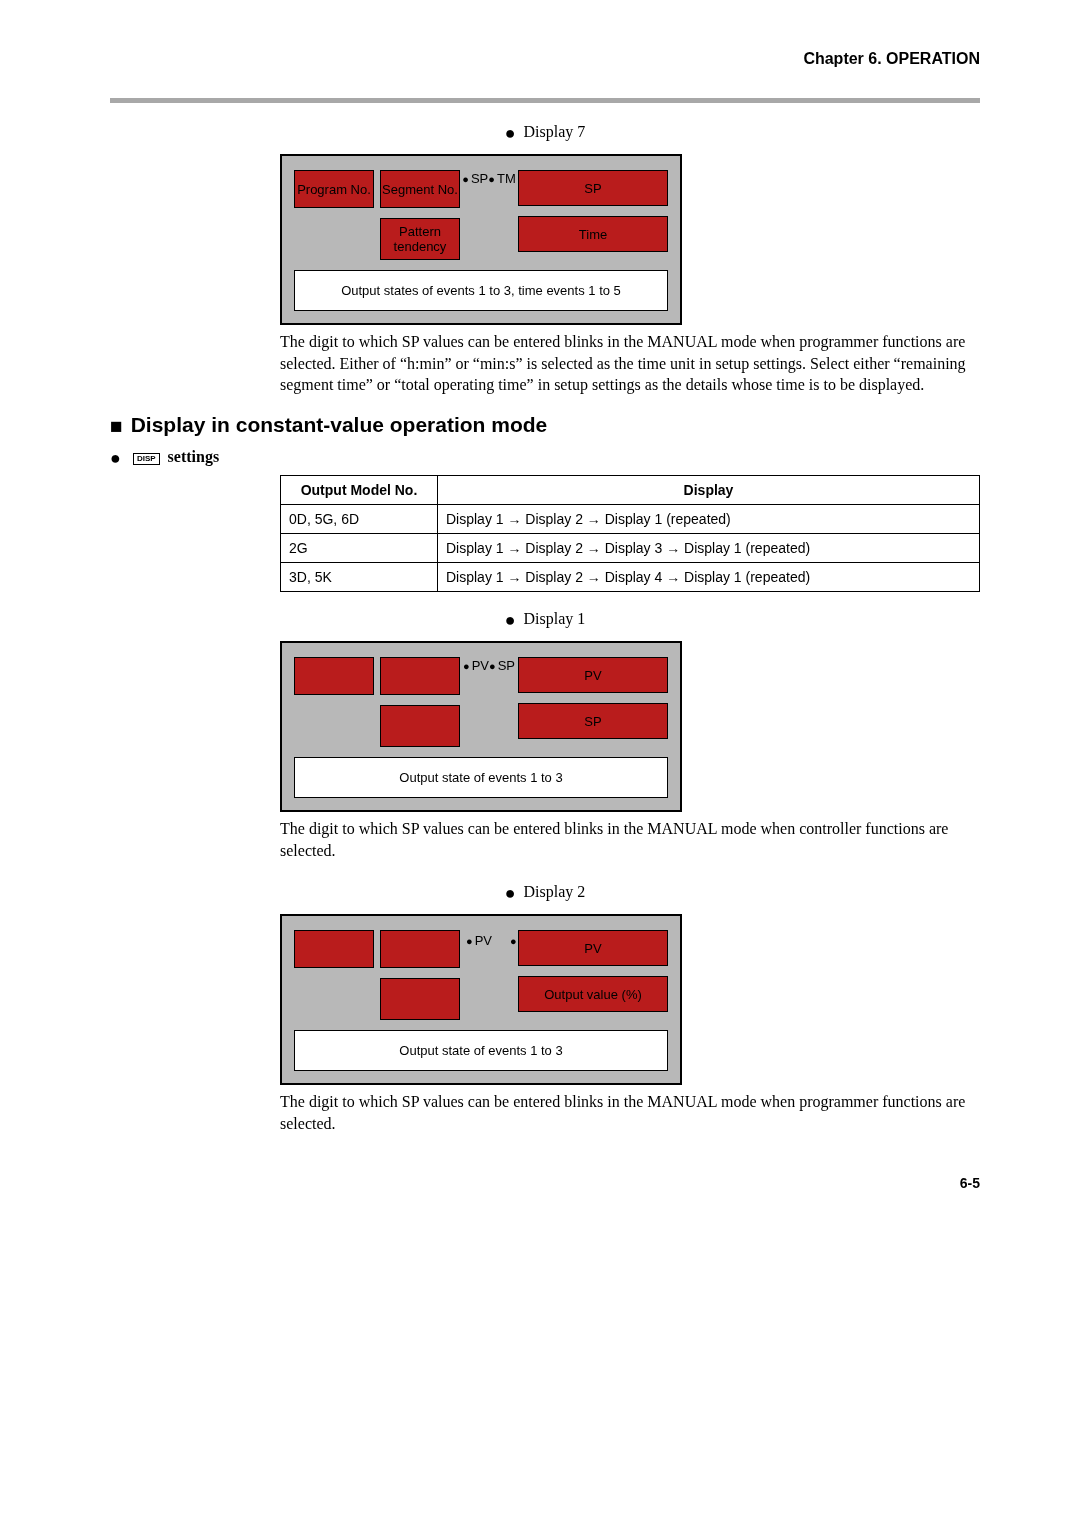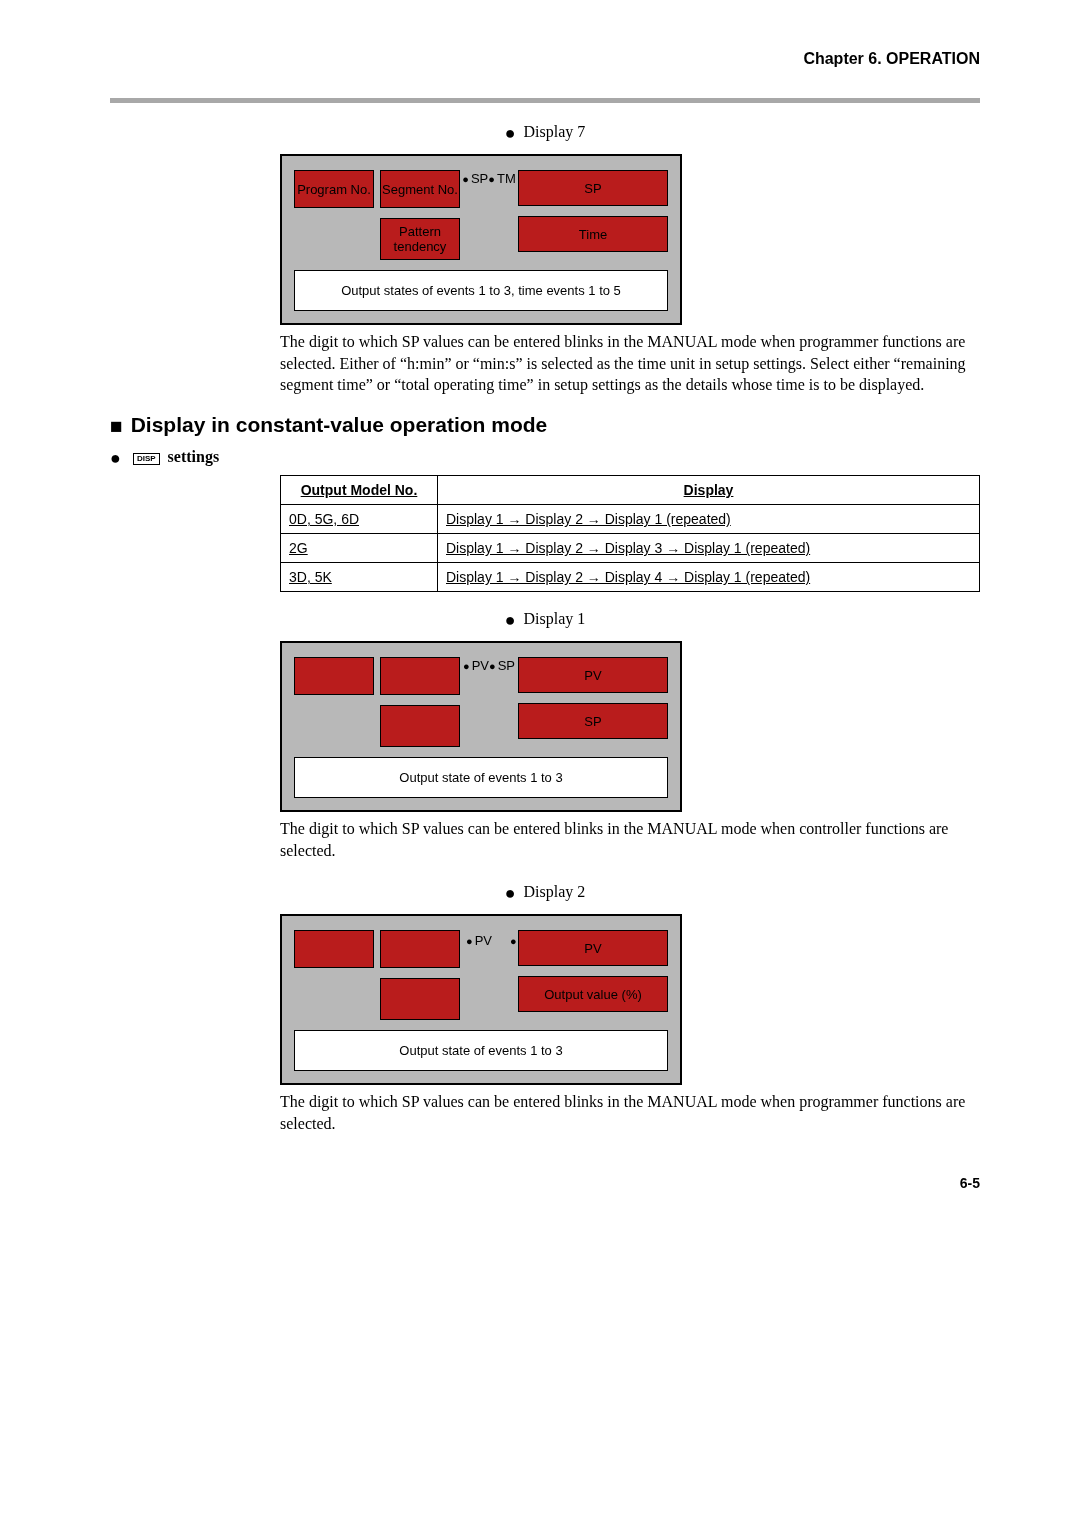--- a/index.html
+++ b/index.html
@@ -117,21 +117,20 @@
     border-collapse: collapse;
     width: 100%;
     font-family: Arial, sans-serif;
     font-size: 14px;
     margin-top: 4px;
   }
   table.funcs th, table.funcs td {
     border: 1px solid #000;
     padding: 6px 8px;
     text-align: left;
-    text-decoration: underline;
   }
   table.funcs th {
     font-weight: bold;
     text-align: center;
   }
   .page-num {
     text-align: right;
     font-family: Arial, sans-serif;
     font-weight: bold;
     font-size: 14px;

